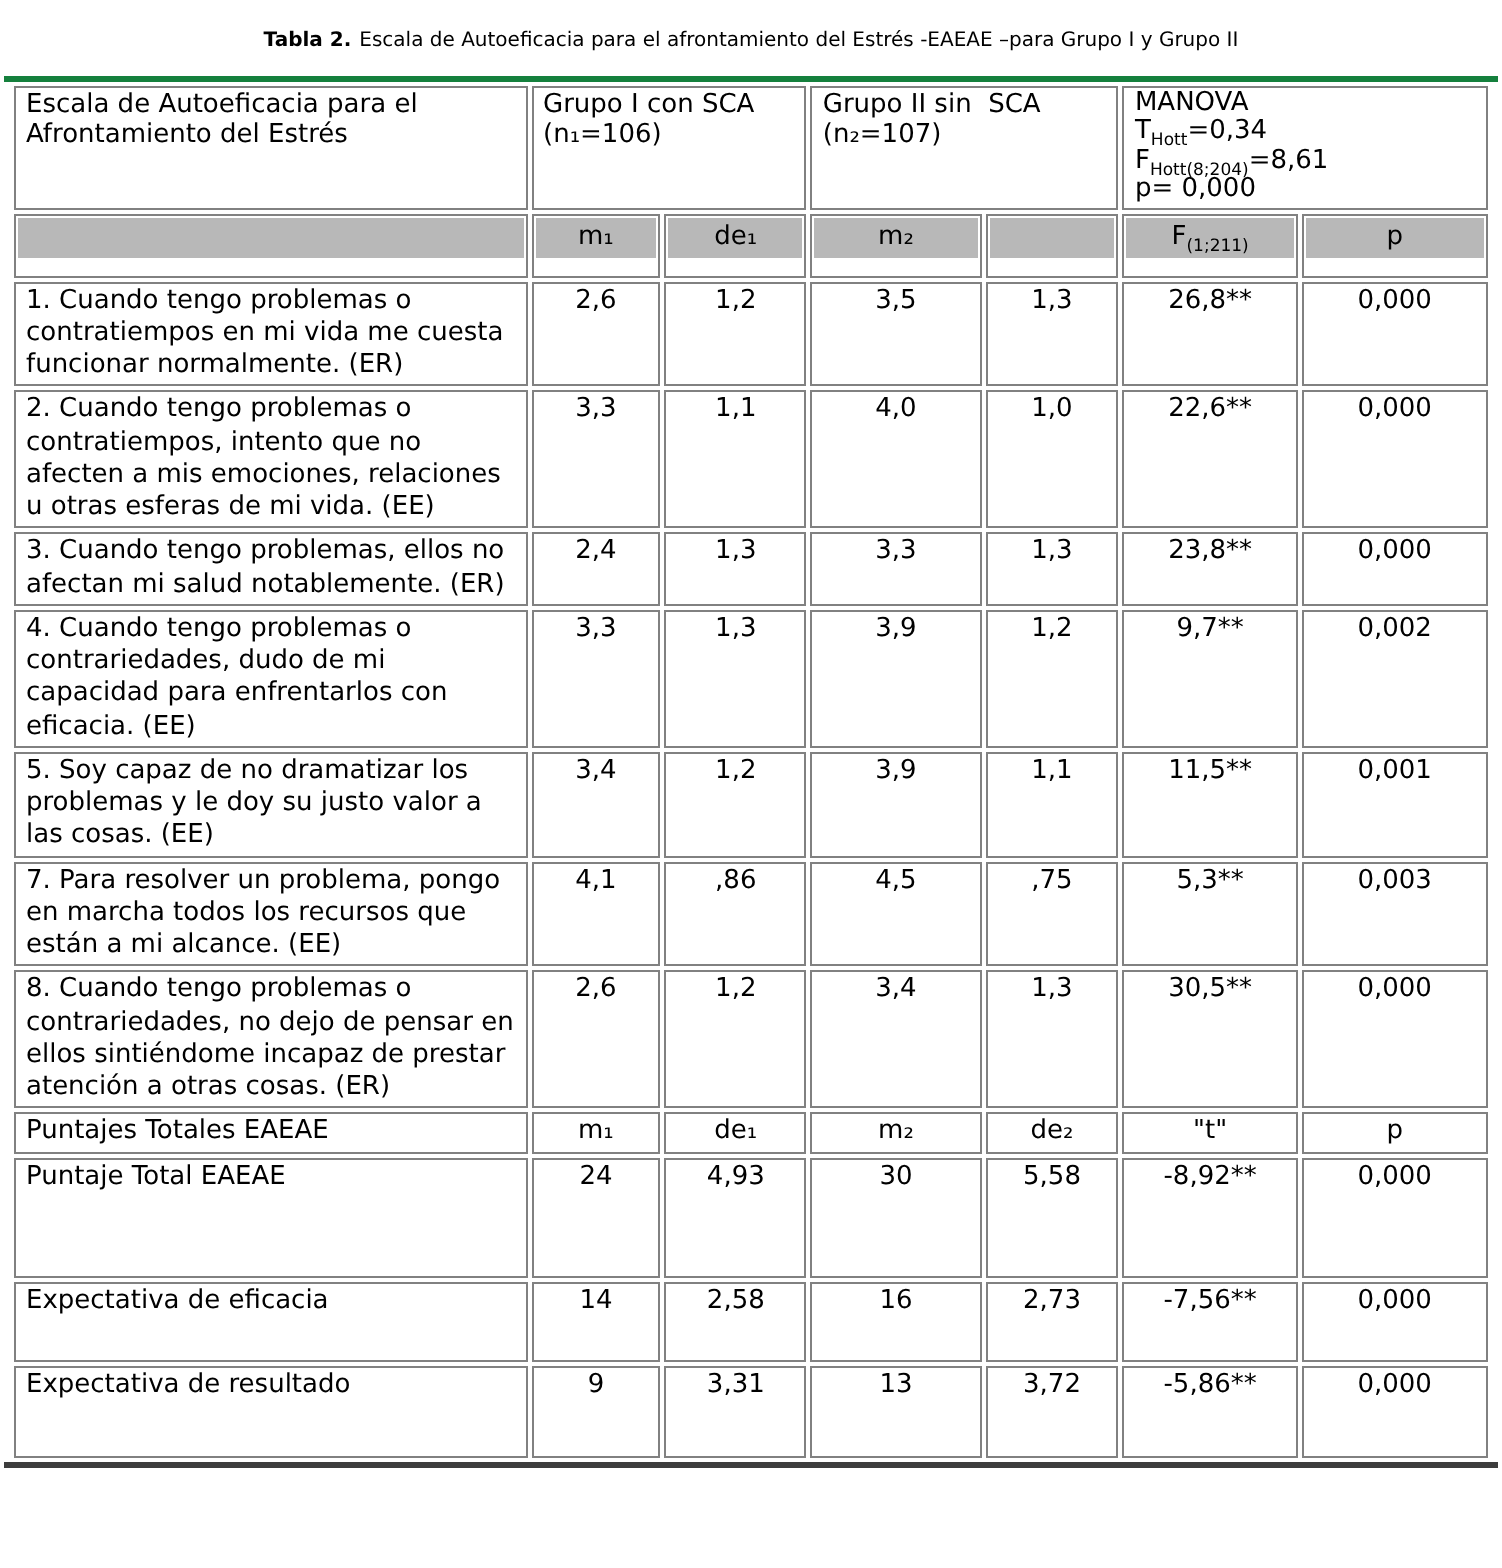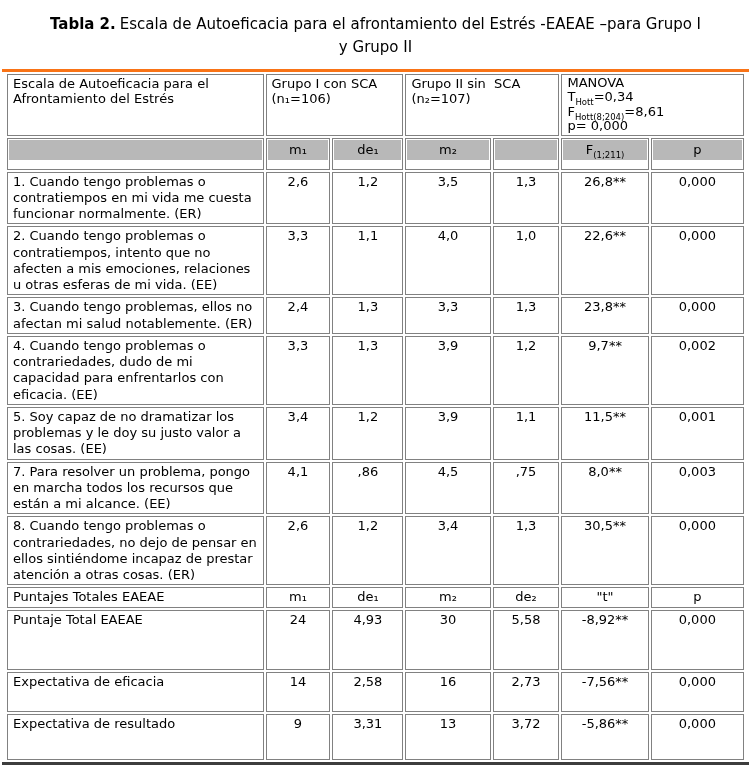--- a/index.html
+++ b/index.html
@@ -1,19 +1,19 @@
 <!DOCTYPE html>
 <html><head>
 <meta charset="utf-8">
 <style>
   html,body{margin:0;padding:0;background:#fff;color:#000;}
   body{width:751px;font-family:"DejaVu Sans","Liberation Sans",sans-serif;font-size:13px;}
-  .caption{margin:13px auto 9px auto;width:655px;text-align:center;line-height:1.55;font-size:15px;}
+  .caption{margin:13px auto 9px auto;width:655px;text-align:center;line-height:1.55;font-size:10px;}
   .caption b{font-weight:bold;margin-right:4px;}
-  .twrap{margin:0 2px;border-top:3px solid #f97316;border-bottom:3px solid #3d3d3d;padding:0 3px;}
+  .twrap{margin:0 2px;border-top:3px solid #15803d;border-bottom:3px solid #3d3d3d;padding:0 3px;}
   table{border-collapse:separate;border-spacing:2px;width:100%;table-layout:fixed;}
   td{border:1px solid #818181;padding:1px 5px;vertical-align:top;line-height:1.25;overflow:hidden;font-size:13px;}
   td.n{text-align:center;padding:1px 2px;}
   tr.hdr td{line-height:15px;}
   tr.hdr td.ctr{}
   tr.hdr td.manova{line-height:14.5px;}
   tr.sub td{padding:1px;}
   .band{background:#b8b8b8;height:20px;line-height:20px;text-align:center;overflow:hidden;}
   sub{font-size:8.5px;line-height:0;}
 </style>
@@ -129,21 +129,21 @@
     <td class="n">0,001</td>
   </tr>
 
 
   <tr style="height:50px">
     <td>7. Para resolver un problema, pongo en marcha todos los recursos que están a mi alcance. (EE)</td>
     <td class="n">4,1</td>
     <td class="n">,86</td>
     <td class="n">4,5</td>
     <td class="n">,75</td>
-    <td class="n">8,0**</td>
+    <td class="n">5,3**</td>
     <td class="n">0,003</td>
   </tr>
 
   <tr style="height:64px">
     <td>8. Cuando tengo problemas o contrariedades, no dejo de pensar en ellos sintiéndome incapaz de prestar atención a otras cosas. (ER)</td>
     <td class="n">2,6</td>
     <td class="n">1,2</td>
     <td class="n">3,4</td>
     <td class="n">1,3</td>
     <td class="n">30,5**</td>

